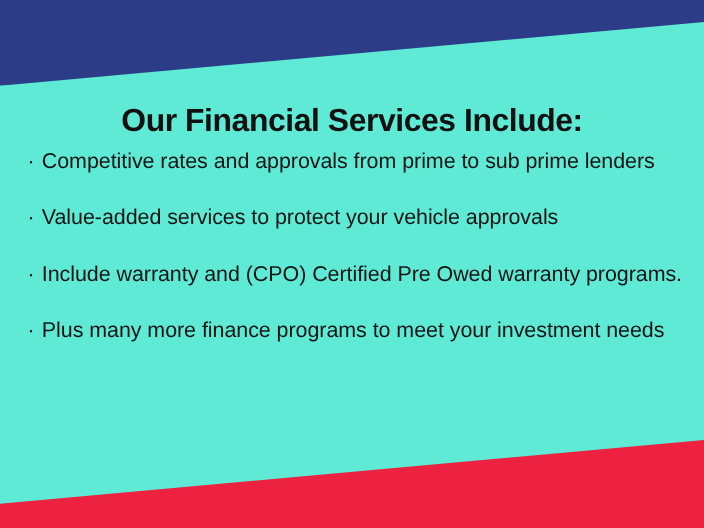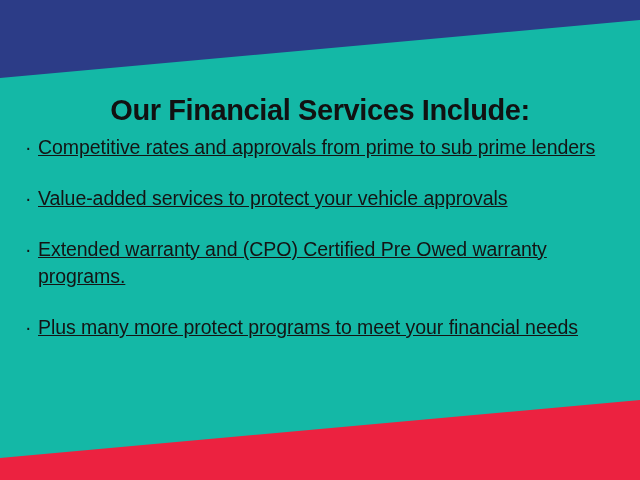--- a/index.html
+++ b/index.html
@@ -11,21 +11,21 @@
     height: 480px;
     overflow: hidden;
     background: #ffffff;
     font-family: "Liberation Sans", sans-serif;
   }
 
   #slide {
     position: relative;
     width: 640px;
     height: 480px;
-    background: #14b8a6;
+    background: #5eead4;
     overflow: hidden;
   }
 
   
   .wedge {
     position: absolute;
     left: 0;
     width: 640px;
     pointer-events: none;
   }
@@ -84,21 +84,20 @@
   .bullet-marker {
     position: absolute;
     left: 1px;
     top: 0;
     font-size: 19.5px;
     line-height: 27px;
     color: #141414;
   }
   .bullet-text {
     display: block;
-    text-decoration: underline;
   }
 </style>
 </head>
 <body>
 
 <div id="slide">
 
   <div class="wedge" id="wedge-top"></div>
   <div class="wedge" id="wedge-bottom"></div>
 
@@ -111,23 +110,23 @@
       <span class="bullet-text">Competitive rates and approvals from prime to sub prime lenders</span>
     </li>
 
     <li class="bullet-item">
       <span class="bullet-marker">·</span>
       <span class="bullet-text">Value-added services to protect your vehicle approvals</span>
     </li>
 
     <li class="bullet-item">
       <span class="bullet-marker">·</span>
-      <span class="bullet-text">Extended warranty and (CPO) Certified Pre Owed warranty programs.</span>
+      <span class="bullet-text">Include warranty and (CPO) Certified Pre Owed warranty programs.</span>
     </li>
 
     <li class="bullet-item">
       <span class="bullet-marker">·</span>
-      <span class="bullet-text">Plus many more protect programs to meet your financial needs</span>
+      <span class="bullet-text">Plus many more finance programs to meet your investment needs</span>
     </li>
 
   </ul>
 
 </div>
 
 </body></html>

